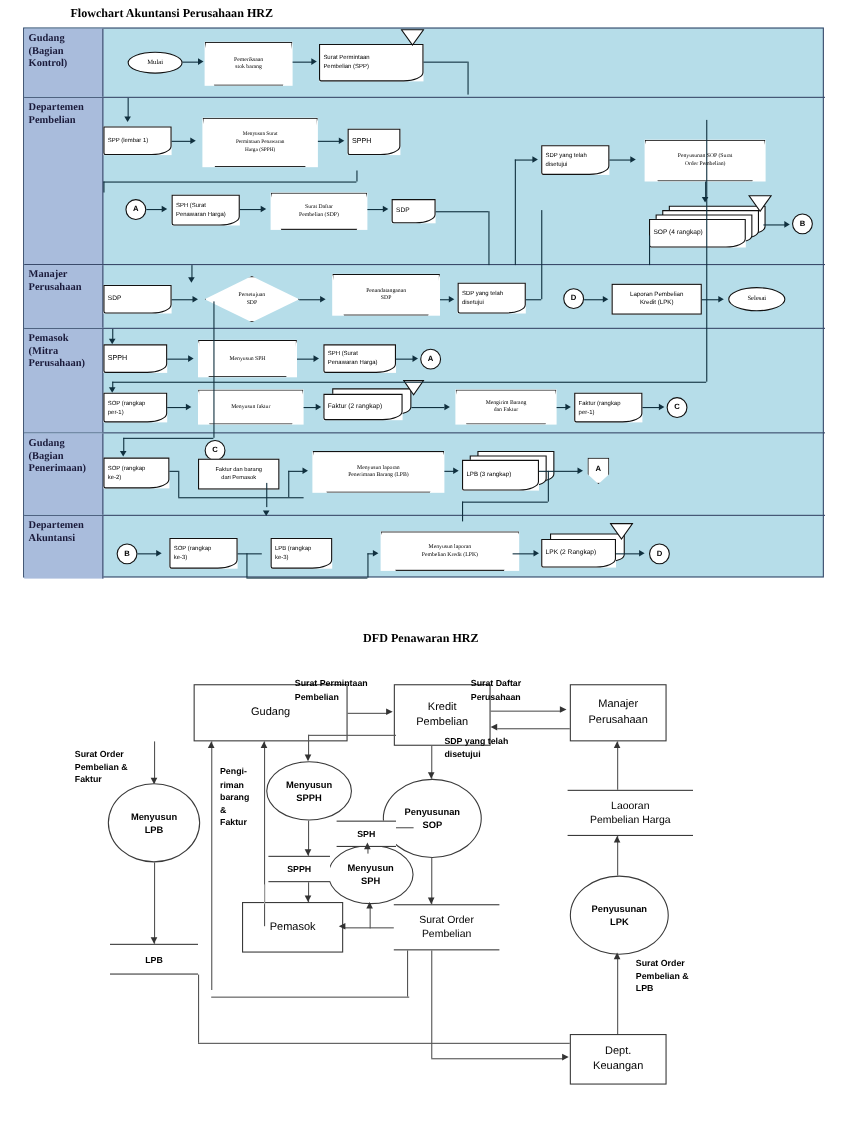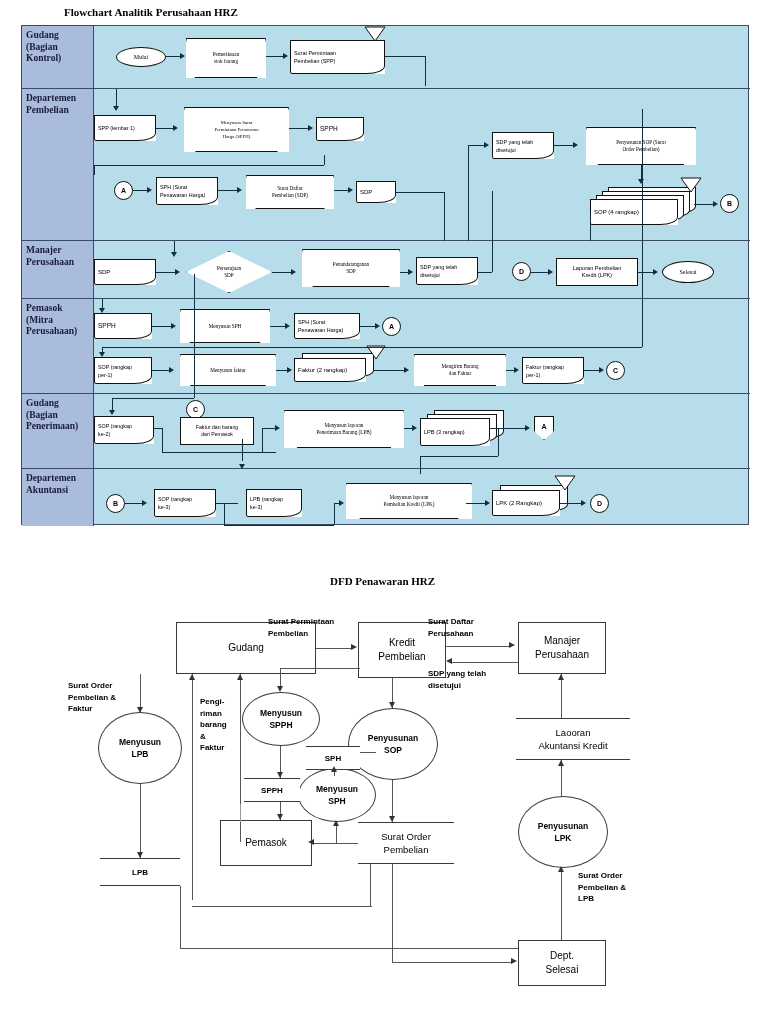--- a/index.html
+++ b/index.html
@@ -196,21 +196,21 @@
   .darw-r { border-top: 3.5px solid transparent; border-bottom: 3.5px solid transparent; border-left: 6px solid #333; }
   .darw-l { border-top: 3.5px solid transparent; border-bottom: 3.5px solid transparent; border-right: 6px solid #333; }
   .darw-d { border-left: 3.5px solid transparent; border-right: 3.5px solid transparent; border-top: 6px solid #333; }
   .darw-u { border-left: 3.5px solid transparent; border-right: 3.5px solid transparent; border-bottom: 6px solid #333; }
 </style>
 </head>
 <body>
 
 <div id="page">
 
-  <div class="doc-title" id="flow-title">Flowchart Analitik Perusahaan HRZ</div>
+  <div class="doc-title" id="flow-title">Flowchart Akuntansi Perusahaan HRZ</div>
 
   <div id="flowchart">
 
     <div class="lane" style="top:0; height:63px;">
       <div class="lane-label" style="white-space:pre-line;">Gudang
 (Bagian
 Kontrol)</div>
       <div class="lane-body">
 
         <div class="shp term" style="left:22px; top:21px; width:50px; height:20px;">
@@ -654,21 +654,21 @@
       <span style="white-space:pre-line;">Manajer
 Perusahaan</span>
     </div>
 
     <div class="dfd-box" style="left:220px; top:220px; width:92px; height:46px;">
       <span style="white-space:pre-line;">Pemasok</span>
     </div>
 
     <div class="dfd-box" style="left:518px; top:340px; width:88px; height:46px;">
       <span style="white-space:pre-line;">Dept.
-Selesai</span>
+Keuangan</span>
     </div>
 
     <div class="dfd-proc" style="left:98px; top:112px; width:84px; height:72px;">
       <span style="white-space:pre-line;">Menyusun
 LPB</span>
     </div>
 
     <div class="dfd-proc" style="left:242px; top:92px; width:78px; height:54px;">
       <span style="white-space:pre-line;">Menyusun
 SPPH</span>
@@ -701,30 +701,30 @@
       <span>LPB</span>
     </div>
 
     <div class="dfd-store" style="left:358px; top:222px; width:96px; height:42px;">
       <span style="white-space:pre-line;">Surat Order
 Pembelian</span>
     </div>
 
     <div class="dfd-store" style="left:516px; top:118px; width:114px; height:42px;">
       <span style="white-space:pre-line;">Laooran
-Akuntansi Kredit</span>
+Pembelian Harga</span>
     </div>
 
     <div class="dfd-lbl" style="left:268px; top:16px;">Surat Permintaan
 Pembelian</div>
 
     <div class="dfd-lbl" style="left:428px; top:16px;">Surat  Daftar
 Perusahaan</div>
 
-    <div class="dfd-lbl" style="left:428px; top:68px;">SDP yang telah
+    <div class="dfd-lbl" style="left:404px; top:68px;">SDP yang telah
 disetujui</div>
 
     <div class="dfd-lbl" style="left:68px; top:80px;">Surat Order
 Pembelian &amp;
 Faktur</div>
 
     <div class="dfd-lbl" style="left:200px; top:96px;">Pengi-
 riman
 barang
 &amp;

